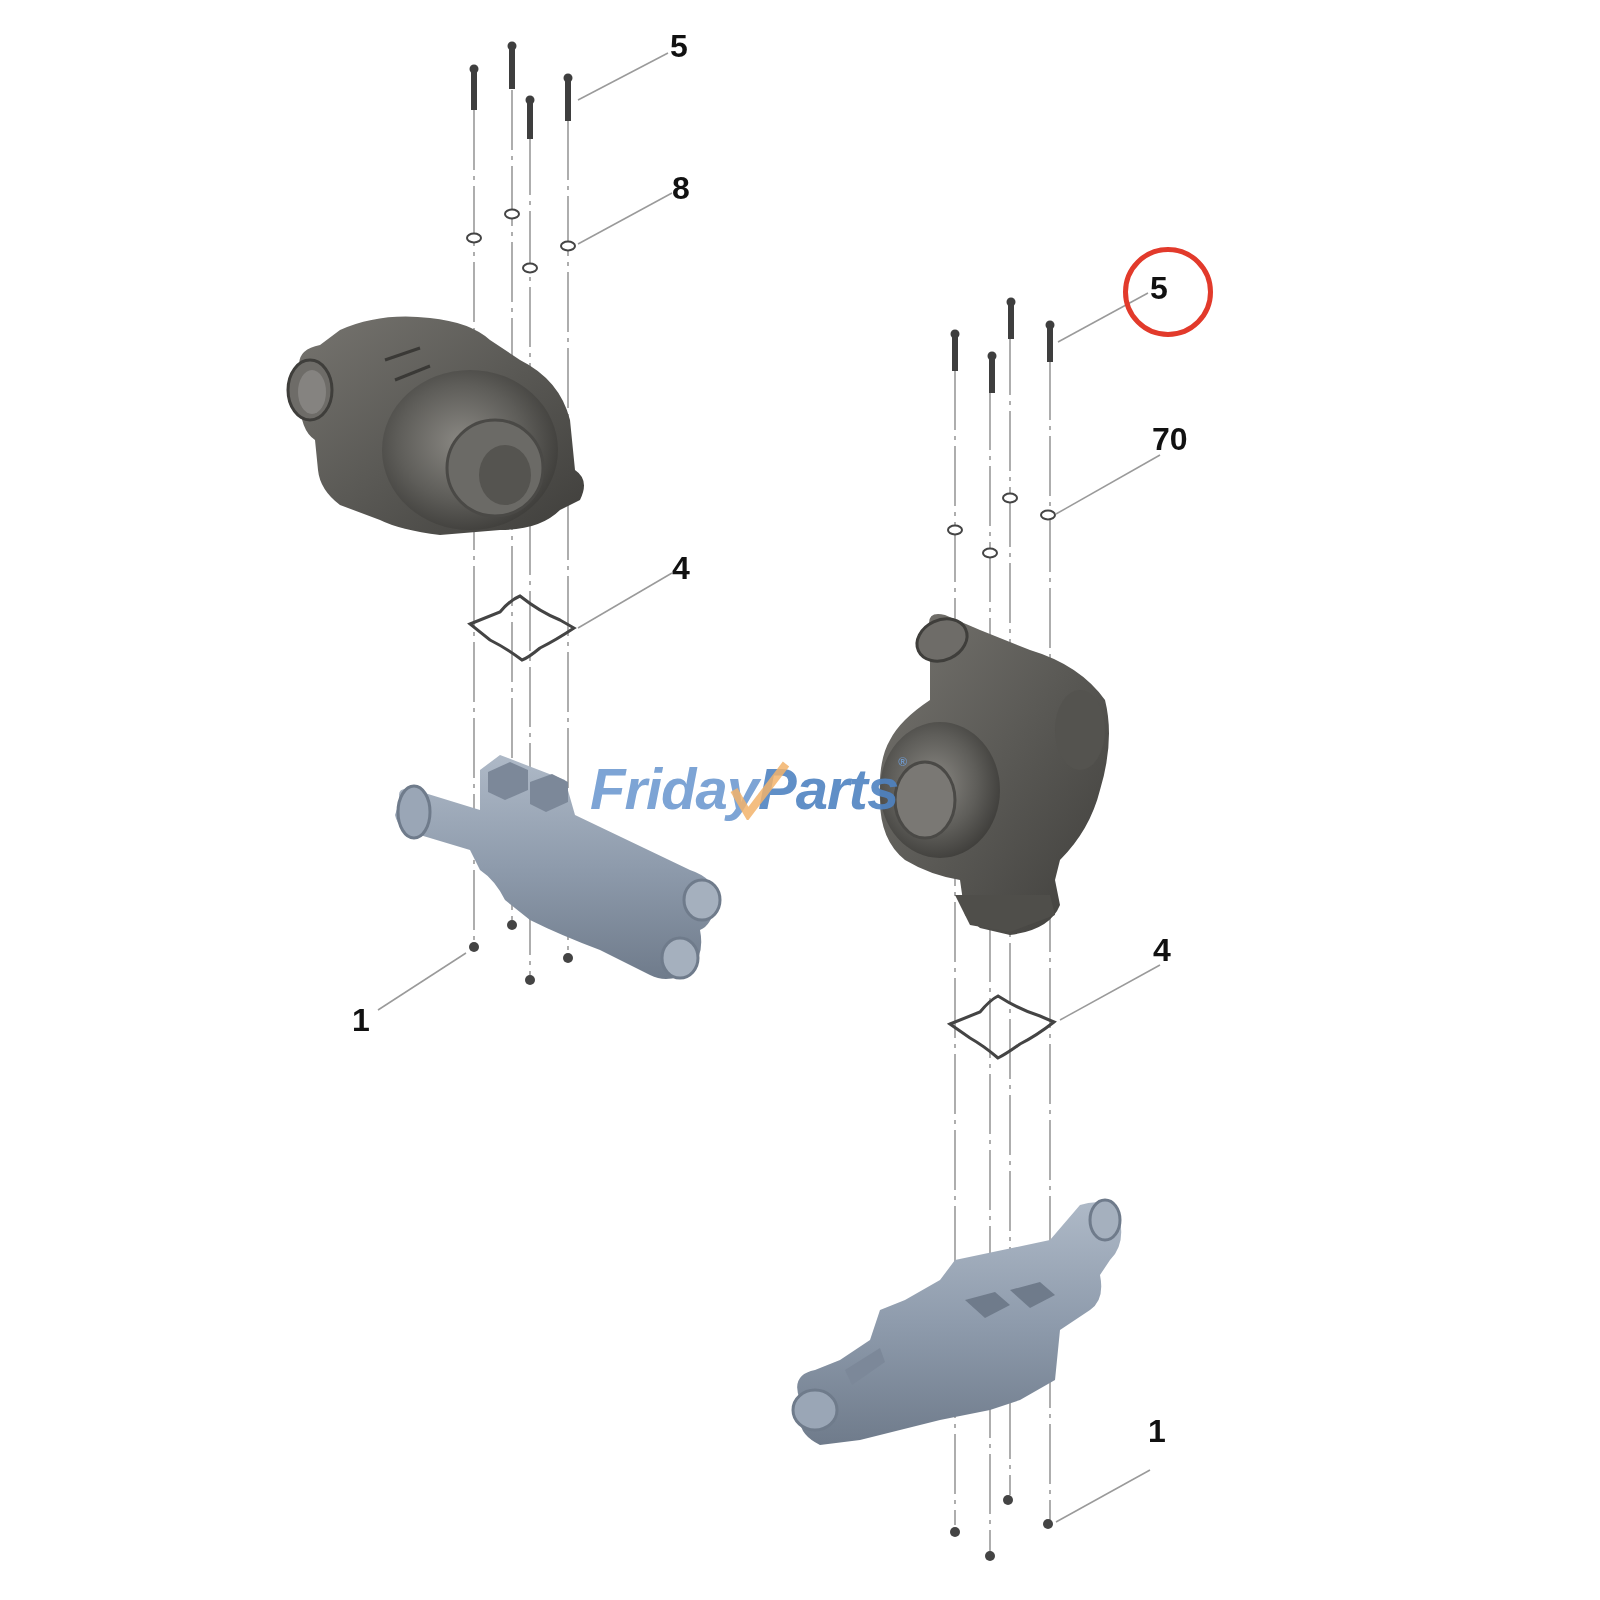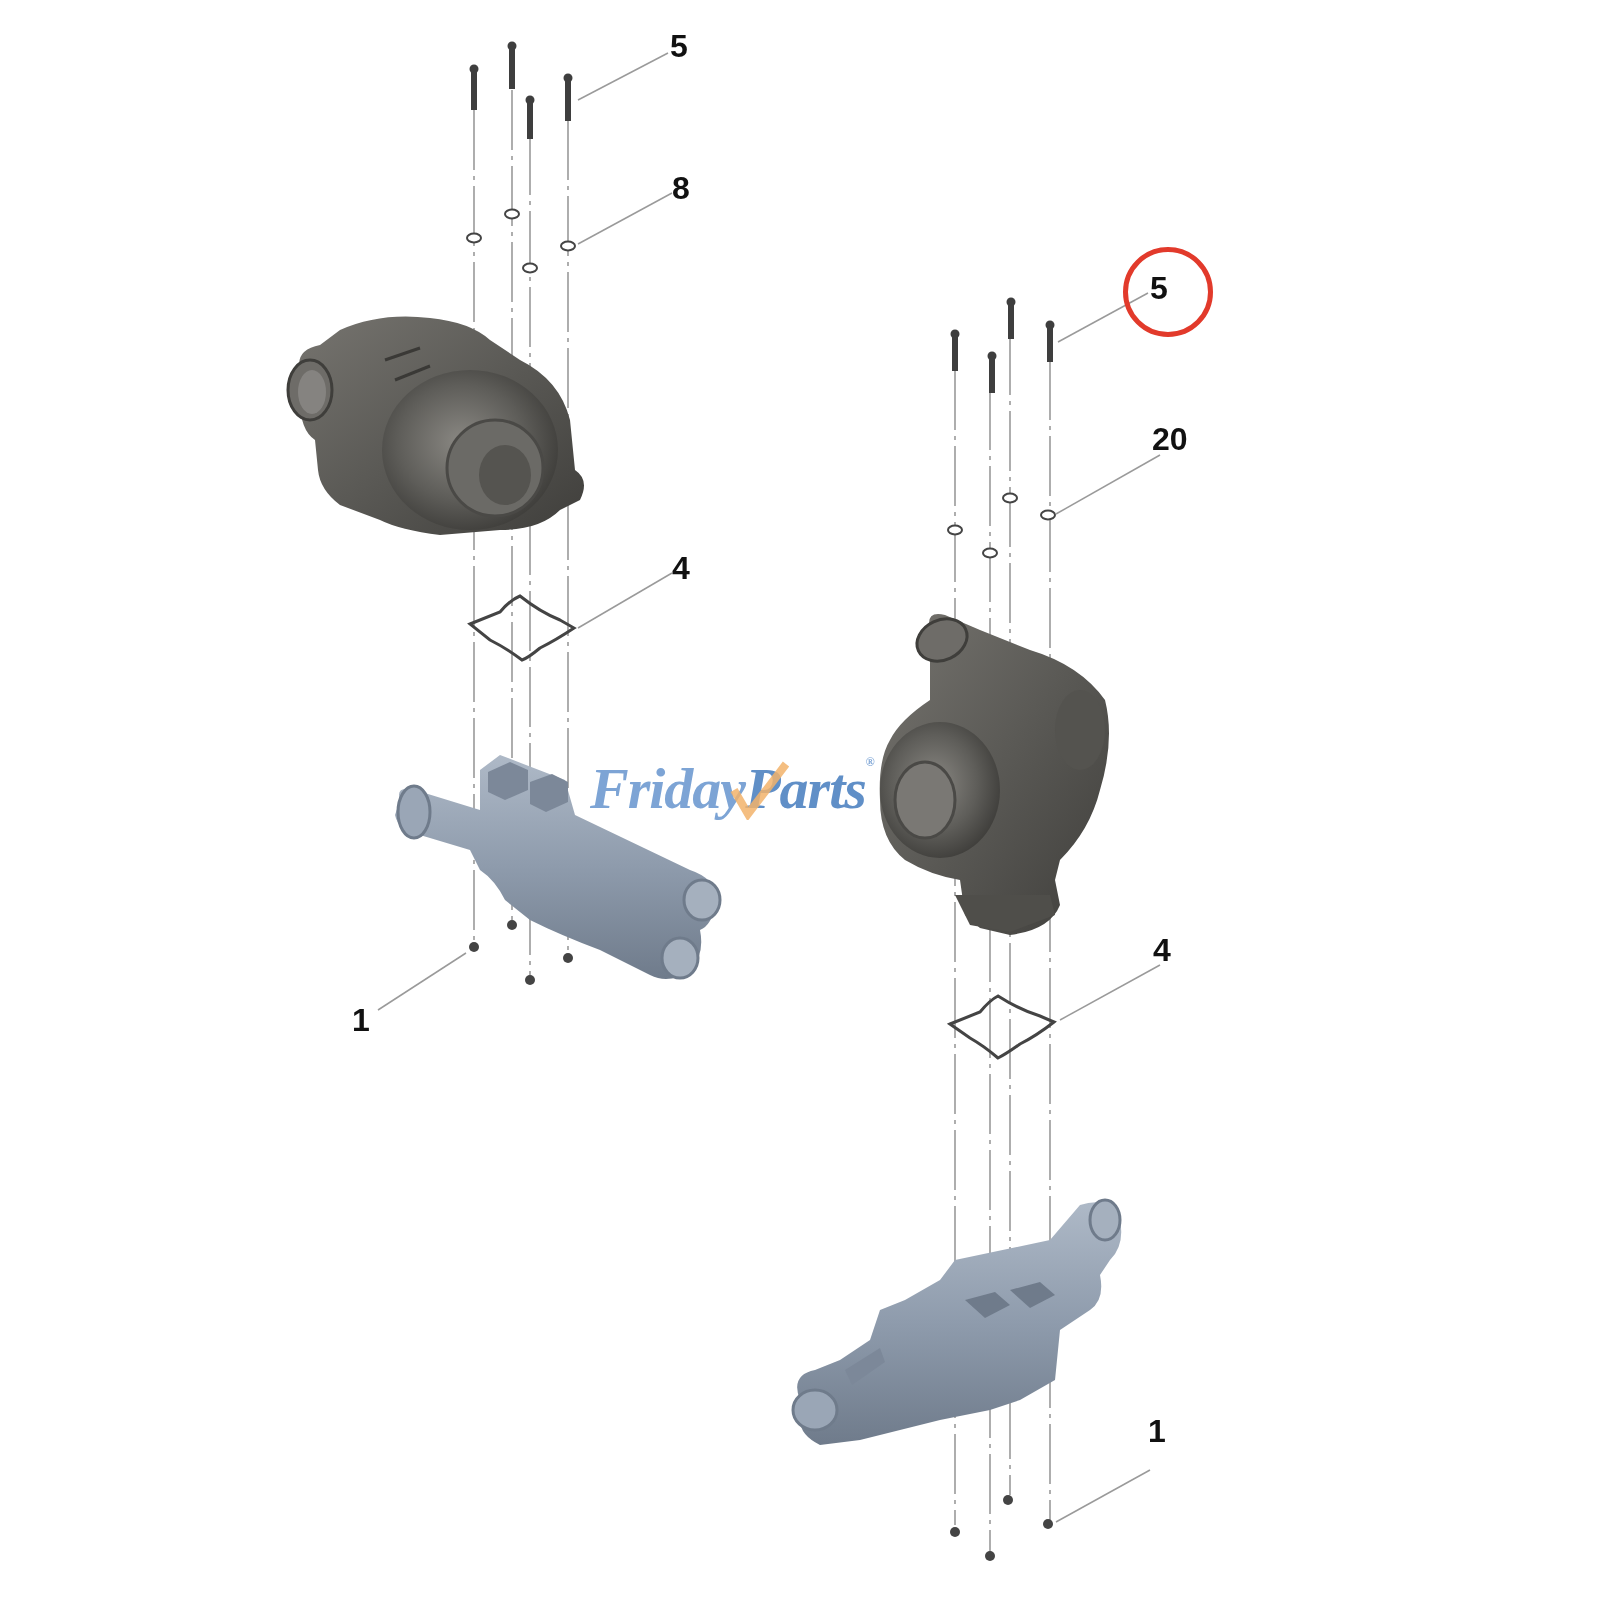--- a/index.html
+++ b/index.html
@@ -1,19 +1,19 @@
 <!DOCTYPE html>
 <html><head>
 <meta charset="utf-8">
 <style>
   html,body{margin:0;padding:0;background:#ffffff;}
   body{width:1600px;height:1600px;position:relative;overflow:hidden;font-family:"Liberation Sans",sans-serif;}
   #canvas{position:absolute;left:0;top:0;width:1600px;height:1600px;}
   .callout{position:absolute;font-family:"Liberation Sans",sans-serif;font-weight:bold;font-size:32px;color:#111111;line-height:1;}
-  .watermark{position:absolute;left:590px;top:755px;font-family:Liberation Serif, serif;font-weight:bold;font-style:italic;font-size:58px;letter-spacing:-1px;color:#6f9bd1;opacity:0.9;white-space:nowrap;}
+  .watermark{position:absolute;left:590px;top:755px;font-family:Liberation Sans, sans-serif;font-weight:bold;font-style:italic;font-size:58px;letter-spacing:-1px;color:#6f9bd1;opacity:0.9;white-space:nowrap;}
   .watermark .p2{color:#4f83c2;}
   .watermark .reg{font-size:12px;vertical-align:top;color:#6f9bd1;font-style:normal;}
   .highlight-ring{position:absolute;left:1123px;top:247px;width:80px;height:80px;border:5px solid #e23a2b;border-radius:50%;}
 </style>
 </head>
 <body>
 
 <svg id="canvas" viewBox="0 0 1600 1600" xmlns="http://www.w3.org/2000/svg">
   <defs>
     <linearGradient id="turboGrad" x1="0" y1="0" x2="1" y2="1">
@@ -152,21 +152,21 @@
 </svg>
 
 <div class="highlight-ring"></div>
 
 <div class="callout" style="left:670px;top:30px;">5</div>
 <div class="callout" style="left:672px;top:172px;">8</div>
 <div class="callout" style="left:672px;top:552px;">4</div>
 <div class="callout" style="left:352px;top:1004px;">1</div>
 
 <div class="callout" style="left:1150px;top:272px;">5</div>
-<div class="callout" style="left:1152px;top:423px;">20</div>
+<div class="callout" style="left:1152px;top:423px;">70</div>
 <div class="callout" style="left:1153px;top:934px;">4</div>
 <div class="callout" style="left:1148px;top:1415px;">1</div>
 
 <div class="watermark">
   <span>Friday</span><span class="p2">Parts</span><span class="reg">®</span>
 </div>
 <svg style="position:absolute;left:730px;top:760px;" width="60" height="60">
   <path d="M4,30 L18,54 L56,4" stroke="#f2b36b" stroke-width="8" fill="none" opacity="0.85"></path>
 </svg>
 

